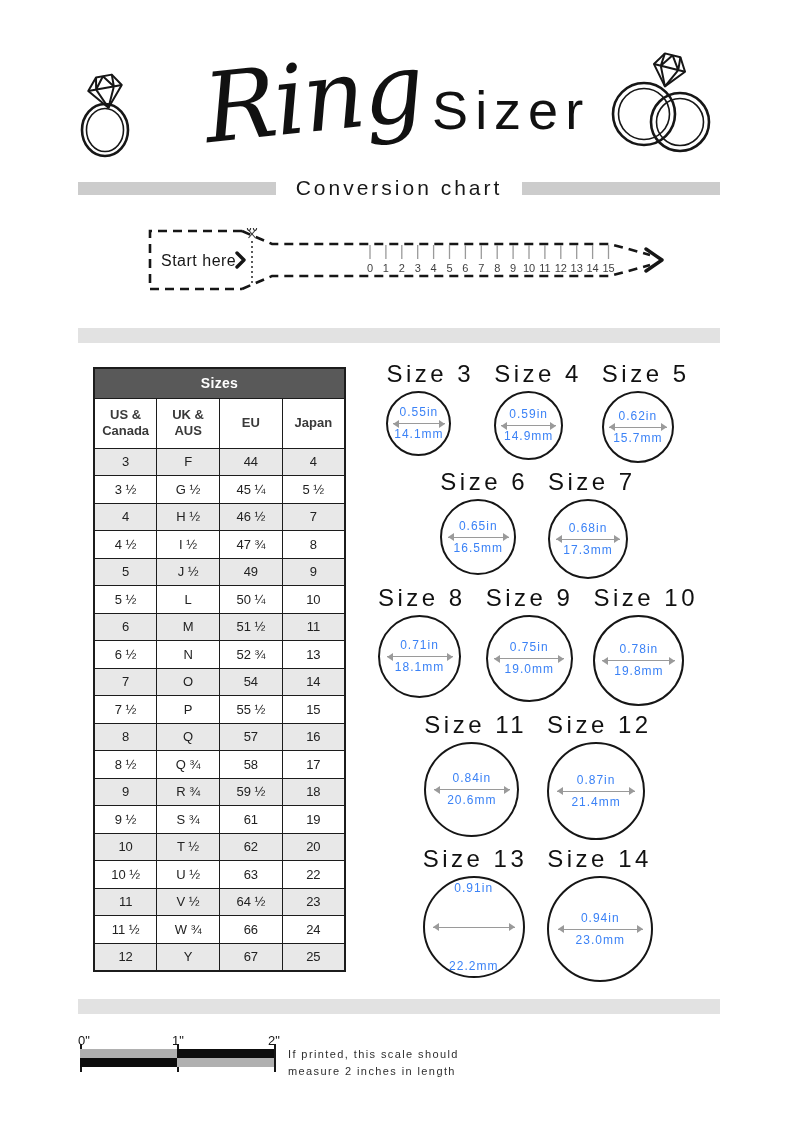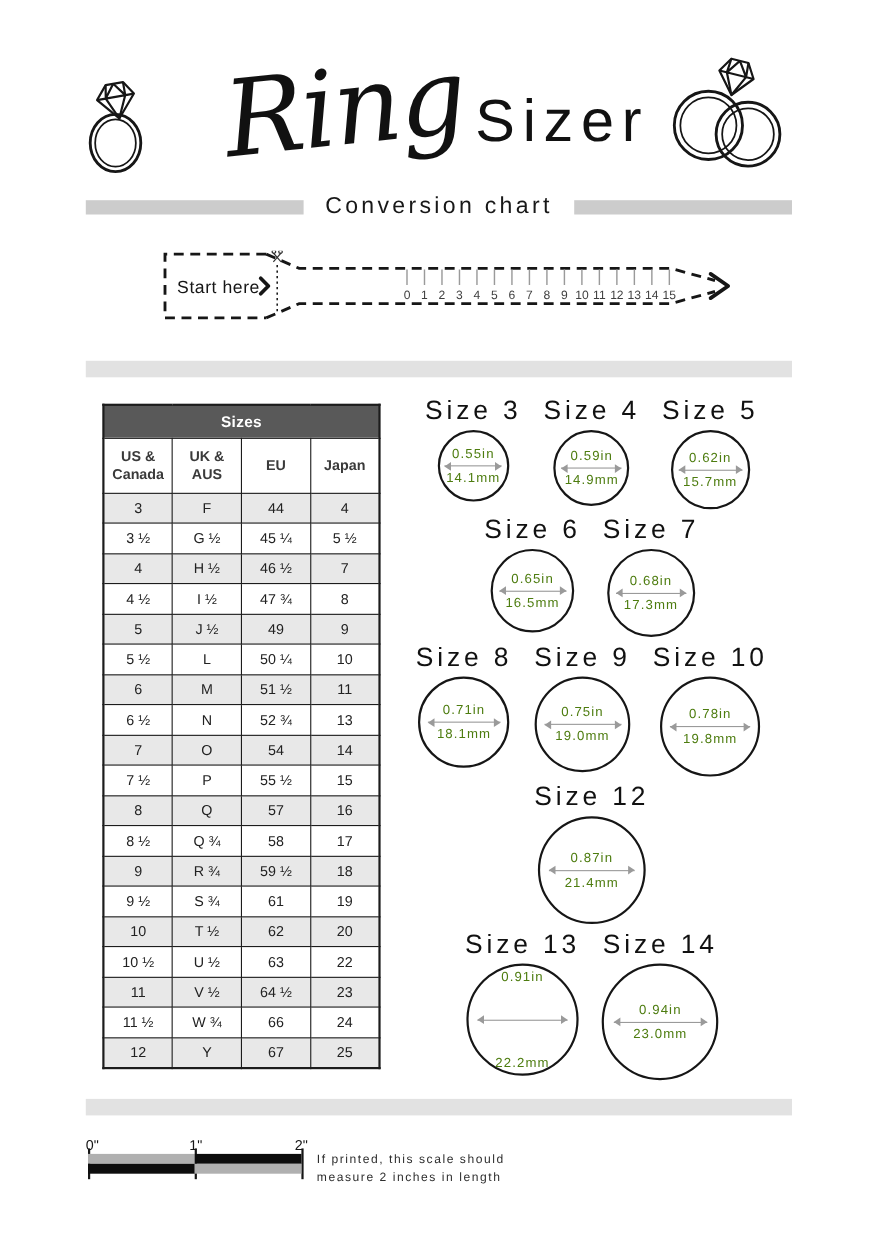--- a/index.html
+++ b/index.html
@@ -46,25 +46,25 @@
     font-weight:bold; height:30px; letter-spacing:0.3px; }
   .size-table .col-head { height:50px; font-size:13px; font-weight:bold; color:#3a3a3a;
     white-space:pre-line; line-height:1.25; background:#fff; }
   .size-table td { height:27.5px; font-size:13px; color:#222; background:#fff; }
   .size-table tr.shade td { background:#e8e8e8; }
   
   .circles { position:absolute; left:356px; top:360px; width:364px;
     display:flex; flex-direction:column; }
   .circle-row { display:flex; justify-content:center; align-items:flex-start;
     column-gap:20px; margin-bottom:5px; }
-  .circle-item { display:flex; flex-direction:column; align-items:center; }
+  .circle-item { display:flex; flex-direction:column; align-items:flex-start; }
   .circle-title { font-size:24px; letter-spacing:3.5px; color:#111; margin-bottom:3px; white-space:nowrap; }
   .circle { border:2.4px solid #161616; border-radius:50%;
     display:flex; flex-direction:column; justify-content:center; align-items:center; }
-  .dim { font-size:12px; color:#4d7c0f; letter-spacing:1px; line-height:1.25; }
+  .dim { font-size:12px; color:#3b82f6; letter-spacing:1px; line-height:1.25; }
   .arrow-line { position:relative; height:1px; background:#9a9a9a; margin:3px 0; }
   .arrow-line::before, .arrow-line::after { content:""; position:absolute; top:-3.5px;
     border-top:4px solid transparent; border-bottom:4px solid transparent; }
   .arrow-line::before { left:0;  border-right:6px solid #9a9a9a; }
   .arrow-line::after  { right:0; border-left:6px solid #9a9a9a; }
   
   .scale { position:absolute; left:80px; top:1033px; width:640px; height:60px; }
   .ruler { position:absolute; left:0; top:0; width:196px; height:40px; }
   .ruler .lbl { position:absolute; top:0; font-size:13px; color:#161616; }
   .ruler .tickline { position:absolute; top:11px; width:1.5px; height:28px; background:#161616; }
@@ -363,20 +363,28 @@
           <div class="circle-title">Size 10</div>
           <div class="circle" style="width: 91px; height: 91px;">
             <div class="dim">0.78in</div>
             <div class="arrow-line" style="width: 73px;"></div>
             <div class="dim">19.8mm</div>
           </div>
         </div>
       </div>
       <div class="circle-row">
         <div class="circle-item">
+          <div class="circle-title">Size 11</div>
+          <div class="circle" style="width: 95px; height: 95px;">
+            <div class="dim">0.84in</div>
+            <div class="arrow-line" style="width: 76px;"></div>
+            <div class="dim">20.6mm</div>
+          </div>
+        </div>
+        <div class="circle-item">
           <div class="circle-title">Size 12</div>
           <div class="circle" style="width: 98px; height: 98px;">
             <div class="dim">0.87in</div>
             <div class="arrow-line" style="width: 78px;"></div>
             <div class="dim">21.4mm</div>
           </div>
         </div>
       </div>
       <div class="circle-row">
         <div class="circle-item">

